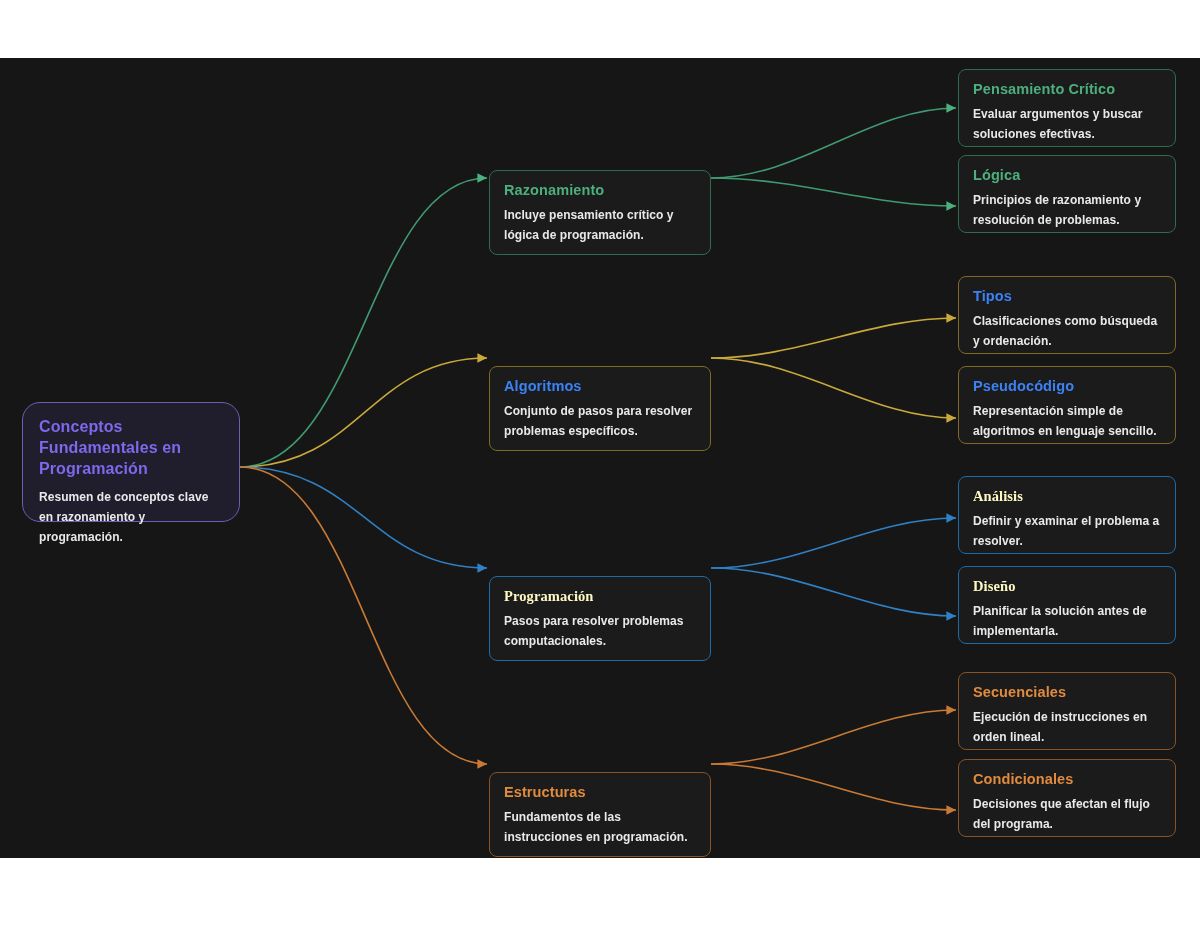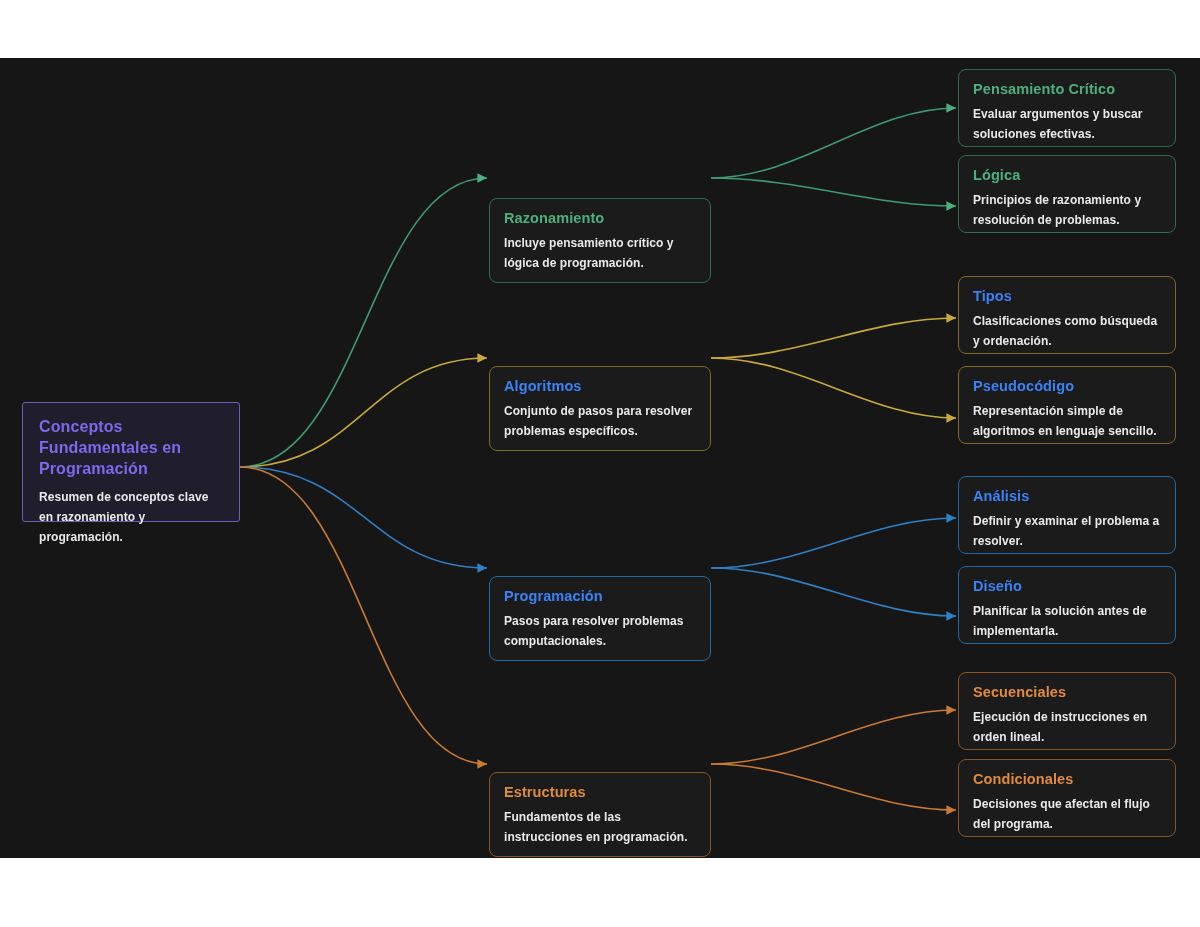--- a/index.html
+++ b/index.html
@@ -60,21 +60,21 @@
     letter-spacing: 0.05px;
   }
   
   #node-root {
     left: 22px;
     top: 344px;
     width: 218px;
     height: 120px;
     border-color: #6d5fb5;
     background: #201d2c;
-    border-radius: 3px;
+    border-radius: 18px;
     padding: 13px 16px;
   }
   #node-root .node-title {
     color: #7c69ec;
     font-size: 16px;
     line-height: 1.32;
     margin-bottom: 9px;
   }
   
   .node-branch {
@@ -86,21 +86,21 @@
   .node-leaf {
     left: 958px;
     width: 218px;
     height: 78px;
   }
   .c-green  { border-color: #2f6b4f; }
   .c-green  .node-title { color: #4caf7d; }
   .c-yellow { border-color: #7d6a23; }
   .c-yellow .node-title { color: #3b82f6; }
   .c-blue   { border-color: #1c6aa8; }
-  .c-blue   .node-title { color: #3b82f6; }
+  .c-blue   .node-title { color: #fef9c3; font-family: Liberation Serif, serif; }
   .c-orange { border-color: #8a5422; }
   .c-orange .node-title { color: #e08b3e; }
 </style>
 </head>
 <body>
 
 <div id="root-canvas">
   <div id="mindmap-canvas">
 
     <svg id="edge-layer" viewBox="0 0 1200 800" xmlns="http://www.w3.org/2000/svg">
@@ -135,21 +135,21 @@
 
       <path d="M711,706 C800,706 870,652 956,652" fill="none" stroke="#c97a35" stroke-width="1.6" marker-end="url(#ah-orange)"></path>
       <path d="M711,706 C800,706 870,752 956,752" fill="none" stroke="#c97a35" stroke-width="1.6" marker-end="url(#ah-orange)"></path>
     </svg>
 
     <div class="node" id="node-root">
       <div class="node-title">Conceptos Fundamentales en Programación</div>
       <div class="node-desc">Resumen de conceptos clave en razonamiento y programación.</div>
     </div>
 
-    <div class="node node-branch c-green" style="top:140px">
+    <div class="node node-branch c-green" style="top:112px">
       <div class="node-title">Razonamiento</div>
       <div class="node-desc">Incluye pensamiento crítico y lógica de programación.</div>
     </div>
 
     <div class="node node-branch c-yellow" style="top:308px">
       <div class="node-title">Algoritmos</div>
       <div class="node-desc">Conjunto de pasos para resolver problemas específicos.</div>
     </div>
 
     <div class="node node-branch c-blue" style="top:518px">

